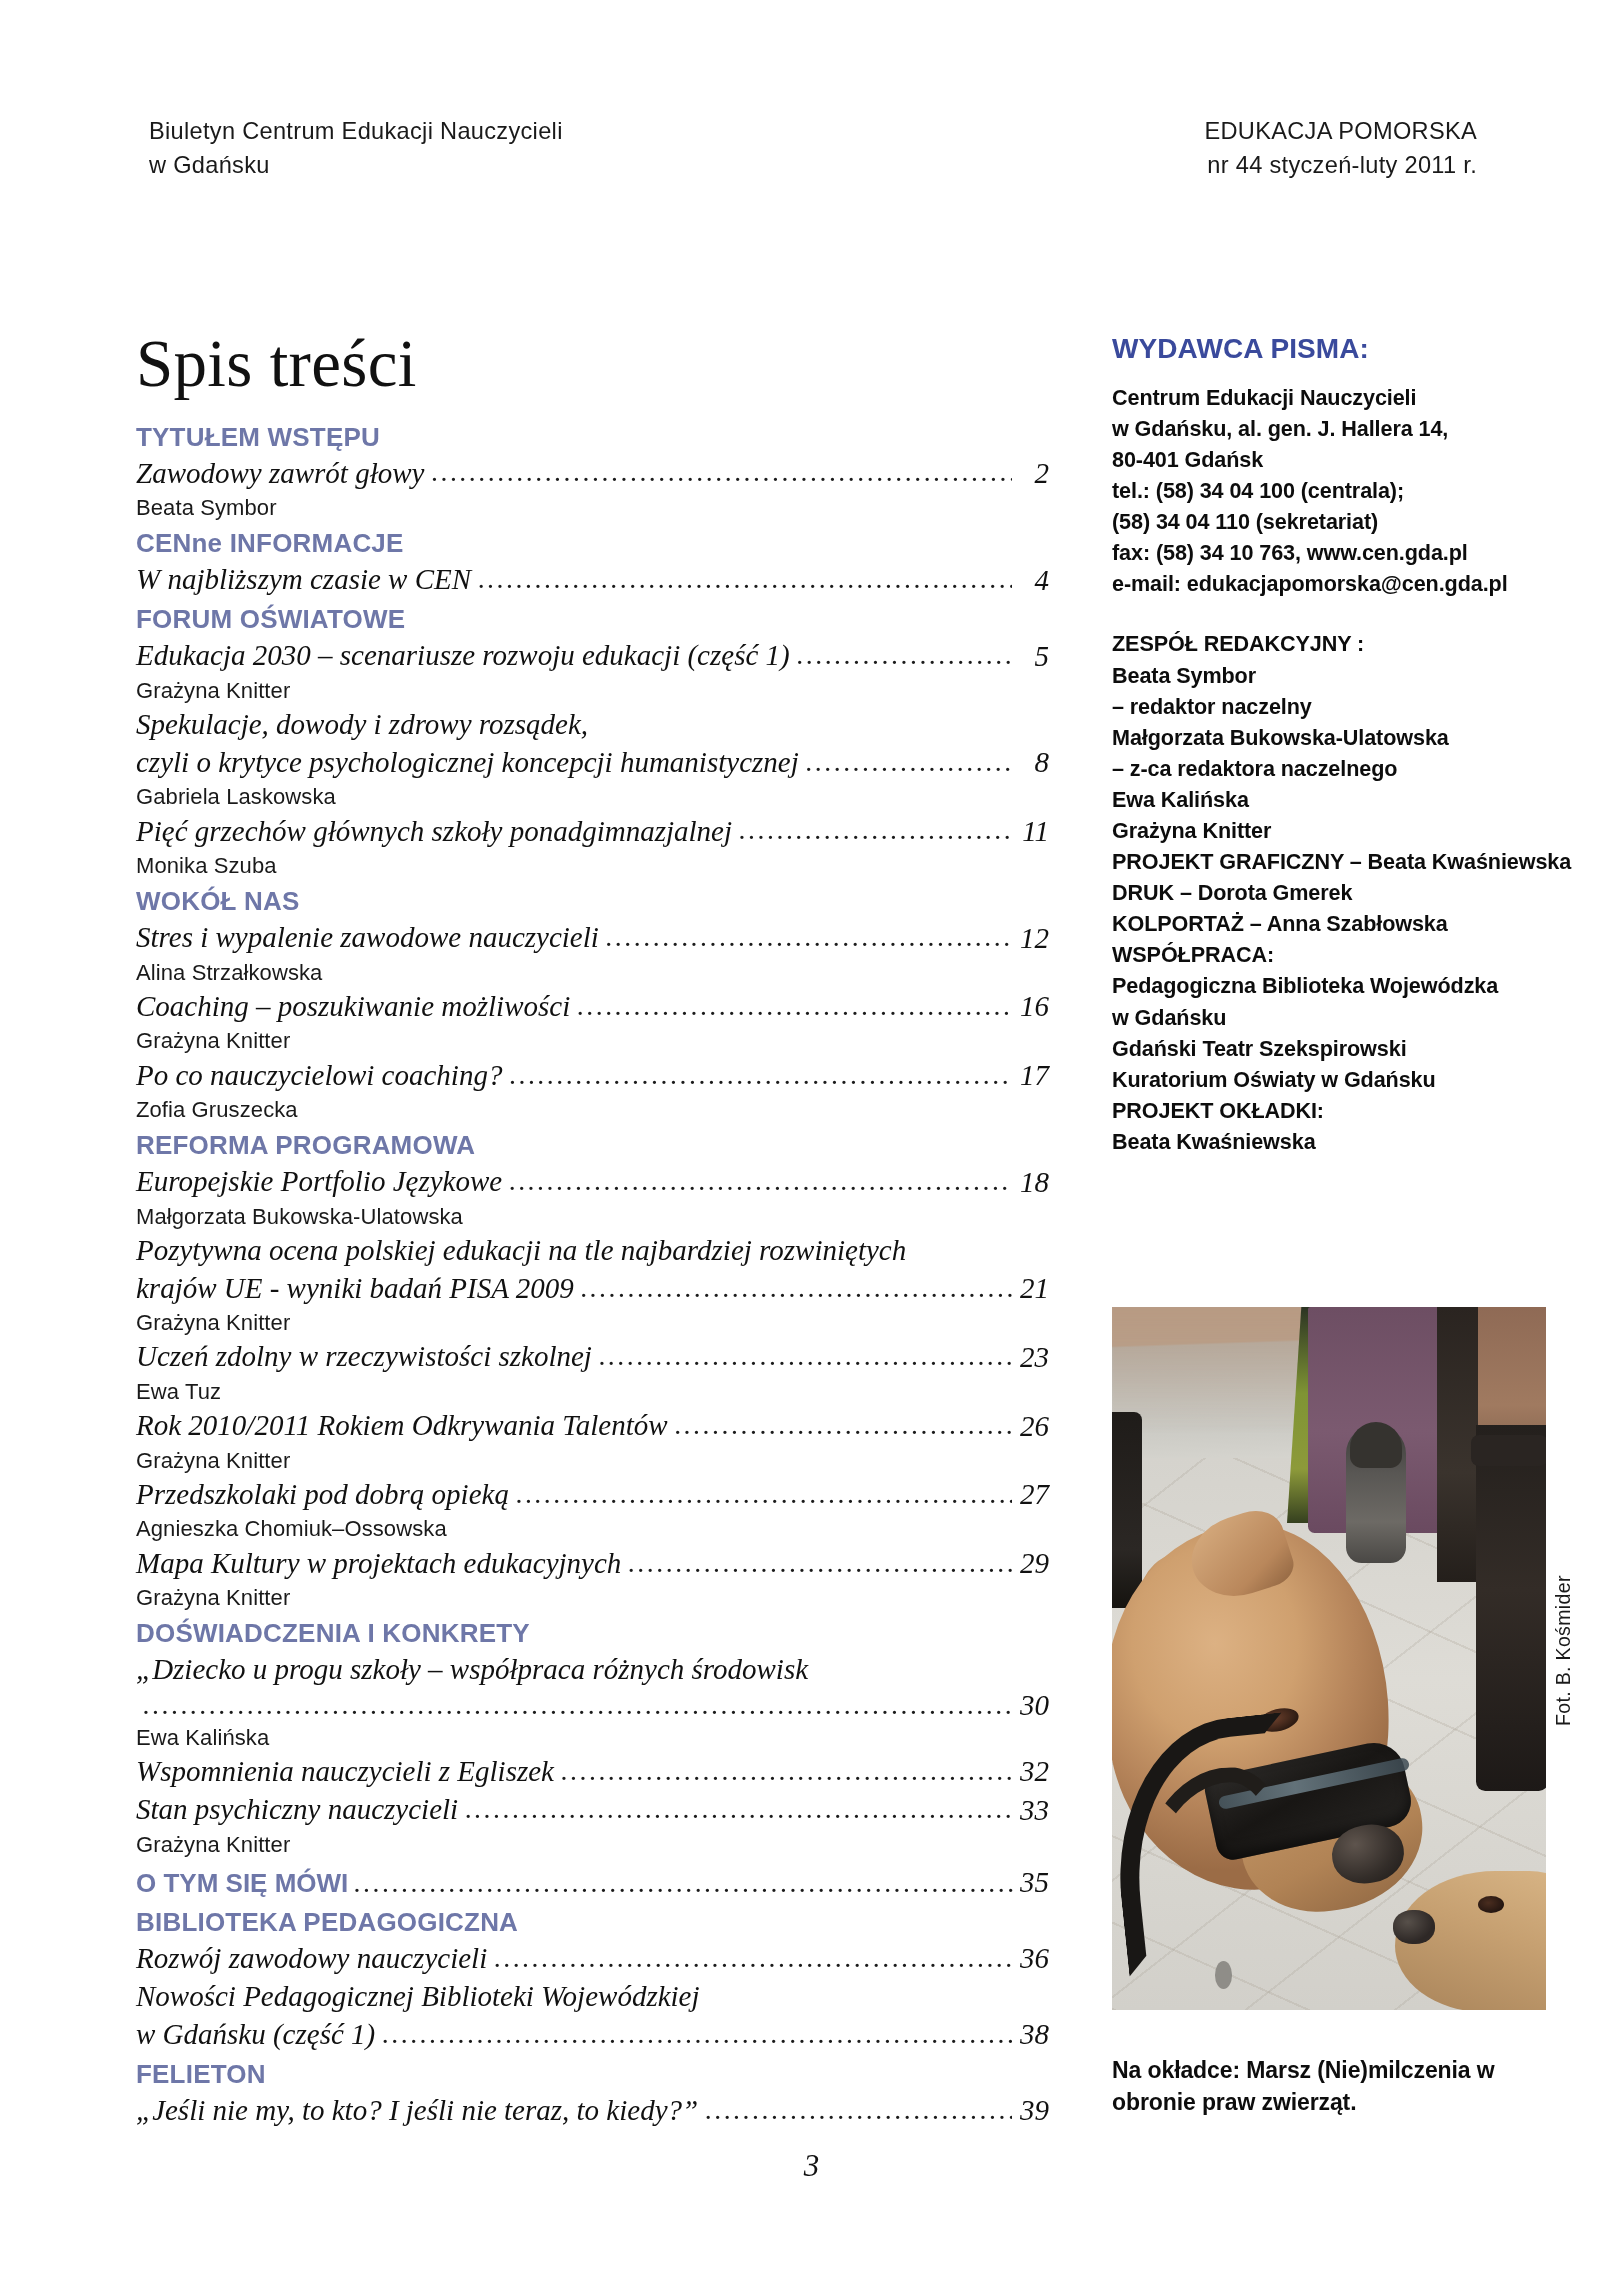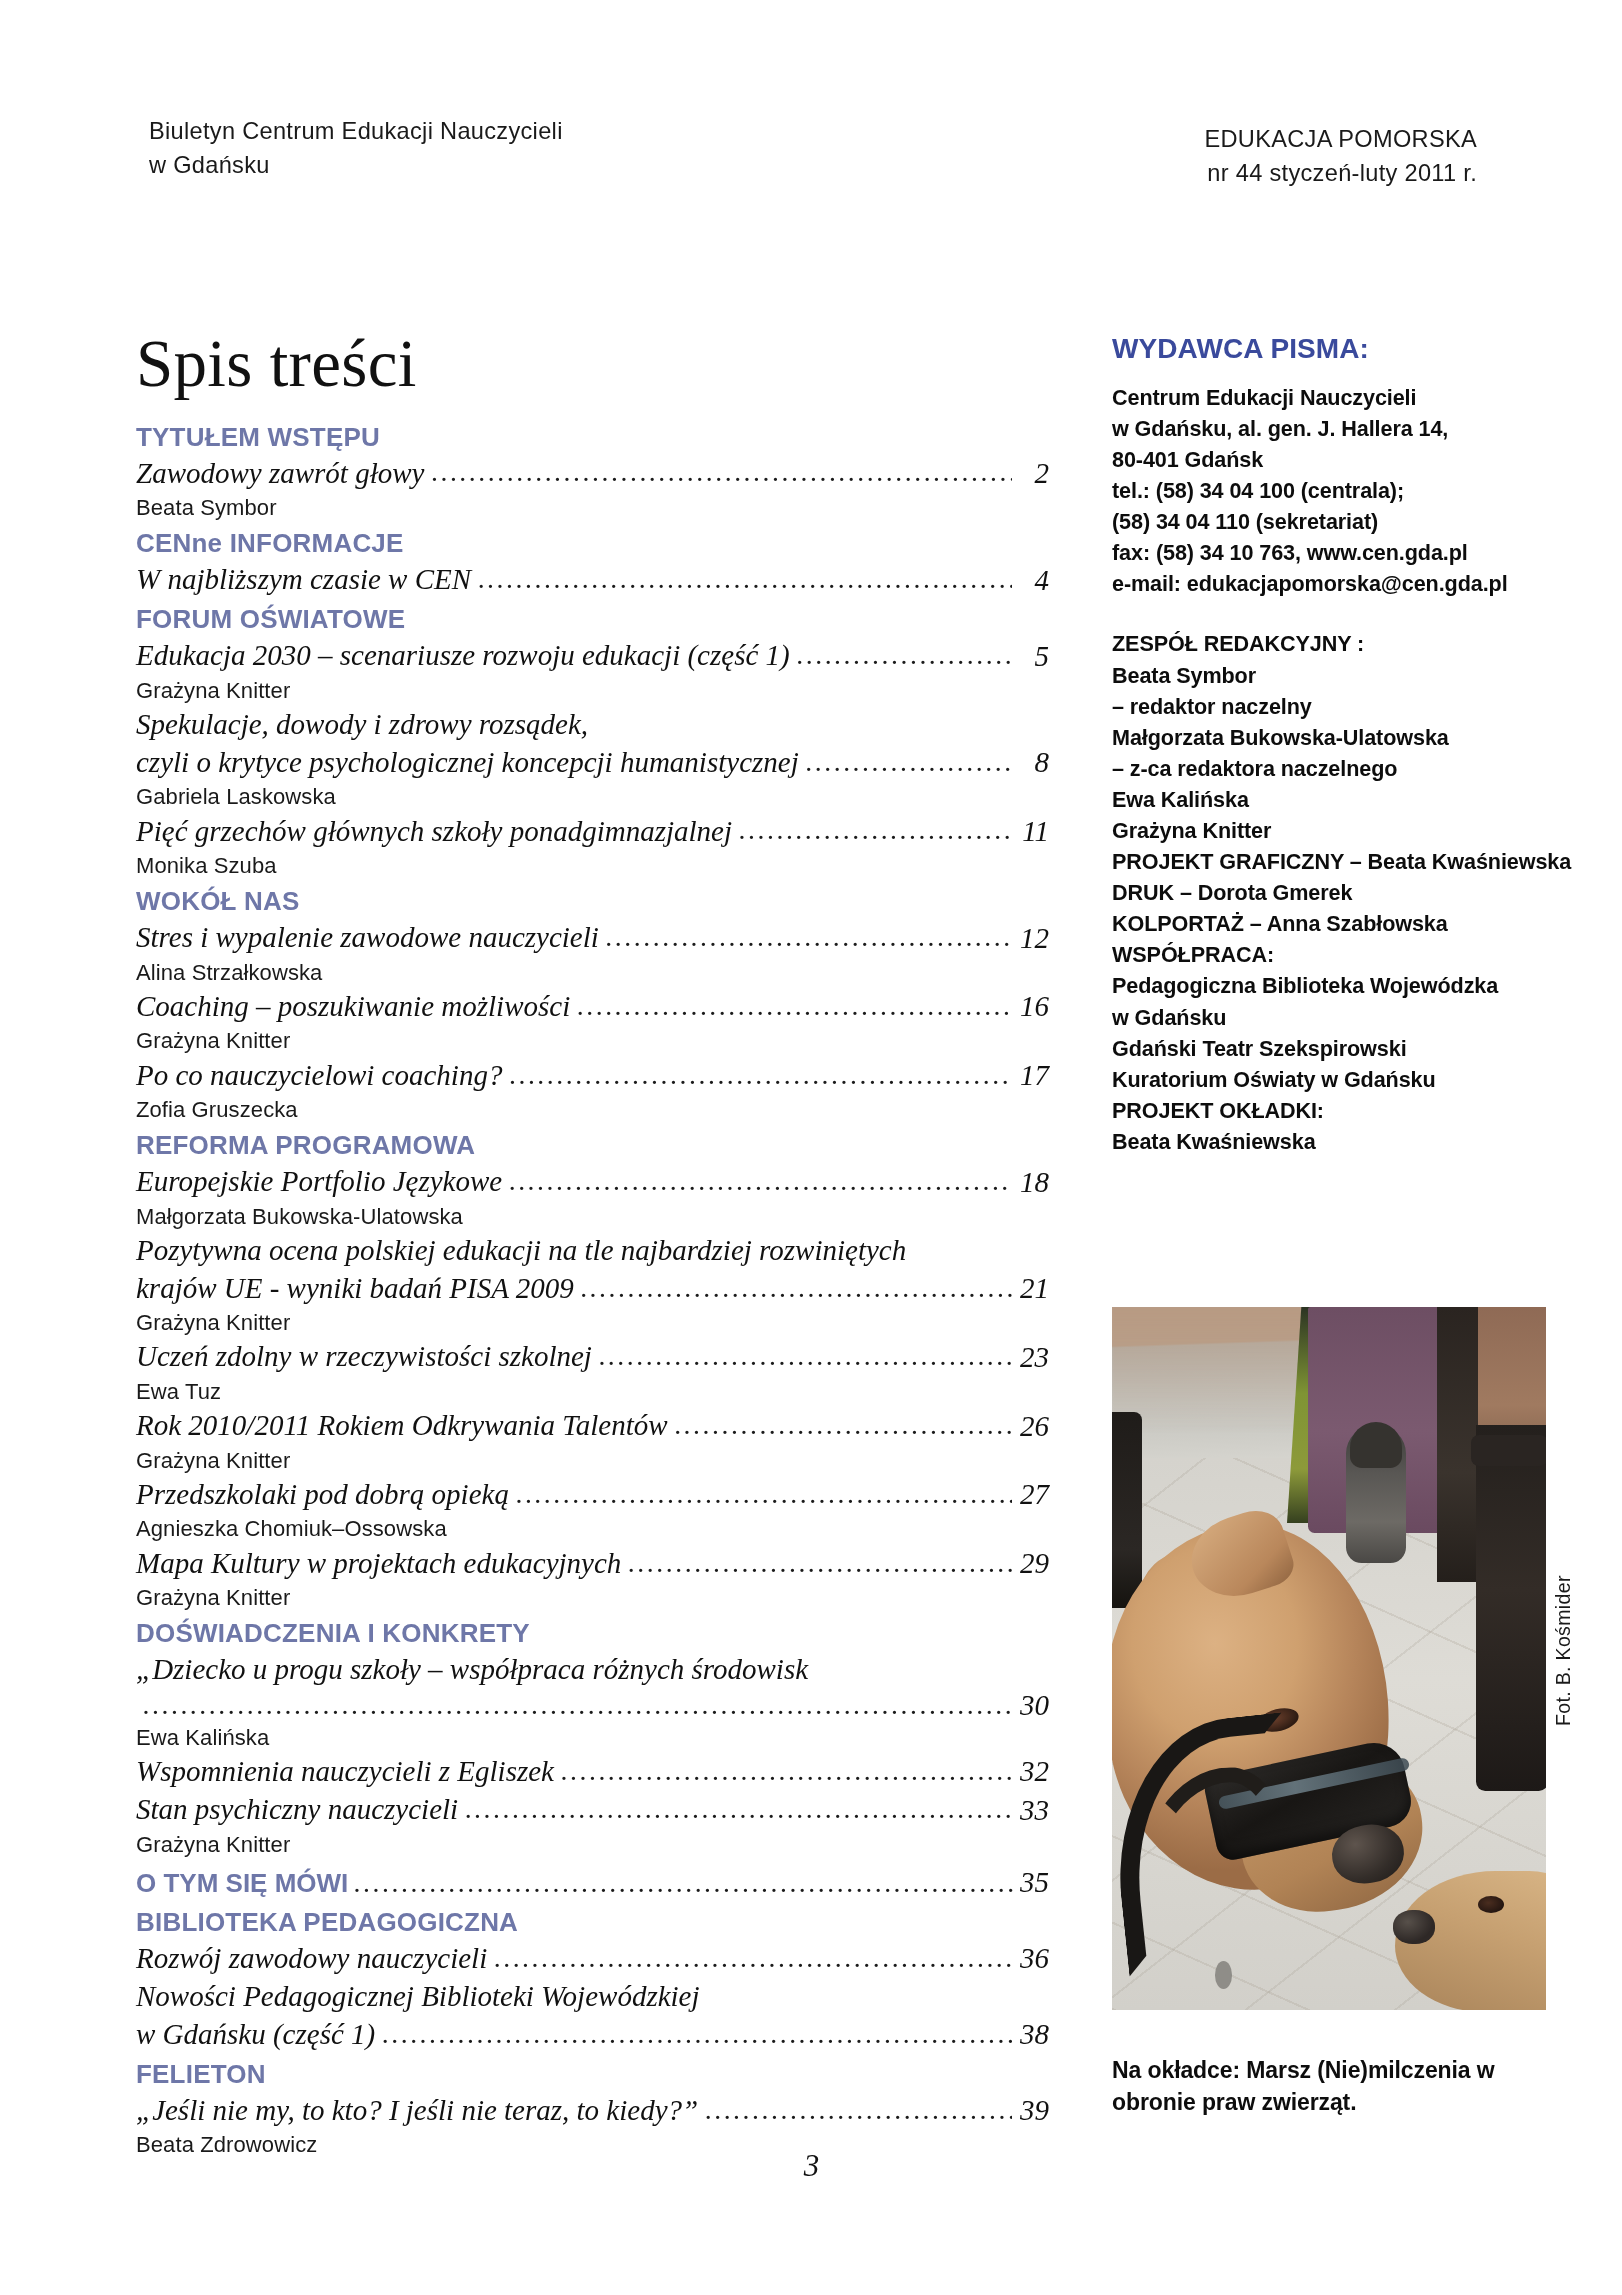--- a/index.html
+++ b/index.html
@@ -25,21 +25,21 @@
     display: flex;
     justify-content: space-between;
     align-items: flex-start;
   }
   .rh-block {
     font-size: 23.6px;
     line-height: 1.46;
     color: #1a1a1a;
     letter-spacing: 0.3px;
   }
-  .rh-right { text-align: right; margin-top: 8px; }
+  .rh-right { text-align: right; }
 
   
   .toc-col {
     position: absolute;
     left: 136px;
     top: 330px;
     width: 913px;
   }
   .toc-title {
     font-family: "Liberation Serif", serif;
@@ -566,21 +566,20 @@
       </div>
     </div>
 
     <div class="section-head">FELIETON</div>
     <div class="entry">
       <div class="entry-line">
         <span class="entry-title">„Jeśli nie my, to kto? I jeśli nie teraz, to kiedy?”</span>
         <span class="leader">...........................................................................................................</span>
         <span class="page-num">39</span>
       </div>
-      <div class="author">Beata Zdrowowicz</div>
     </div>
   </div>
 
   <div class="right-col">
     <div class="pub-head">WYDAWCA PISMA:</div>
     <div>
       <div class="pub-line">Centrum Edukacji Nauczycieli</div>
       <div class="pub-line">w Gdańsku, al. gen. J. Hallera 14,</div>
       <div class="pub-line">80-401 Gdańsk</div>
       <div class="pub-line">tel.: (58) 34 04 100 (centrala);</div>

